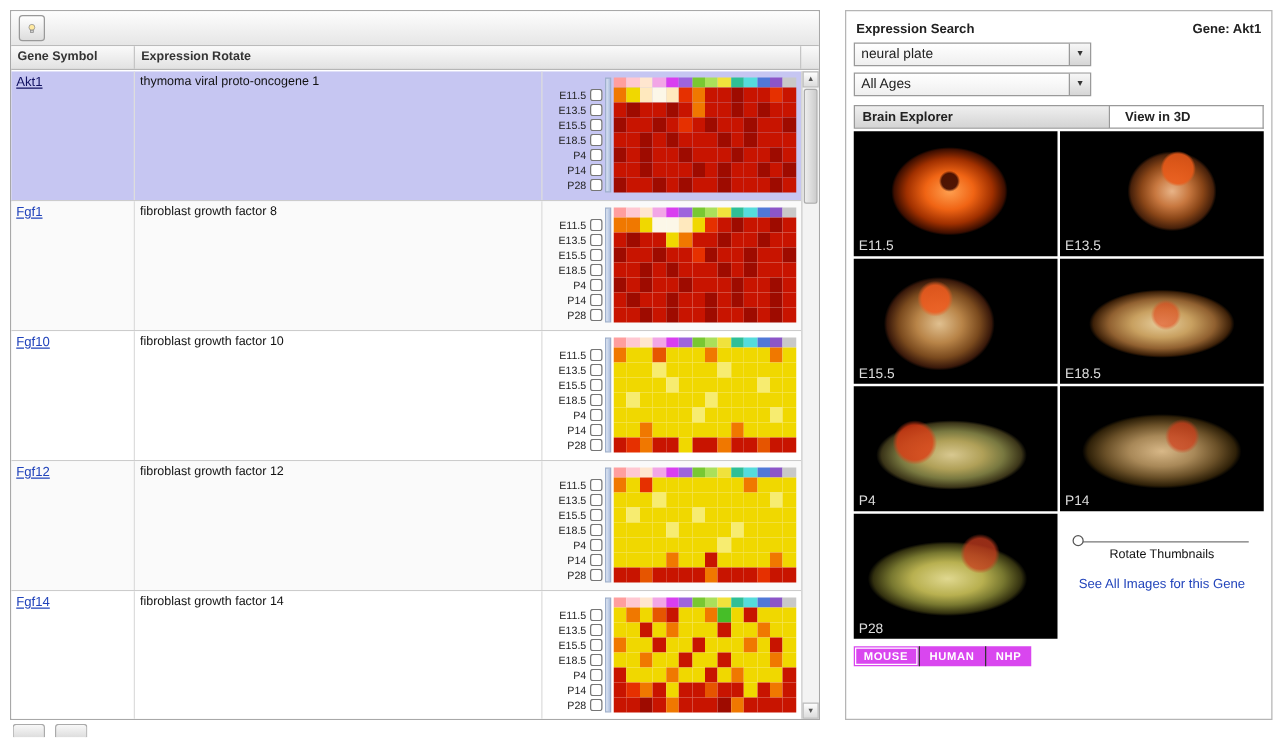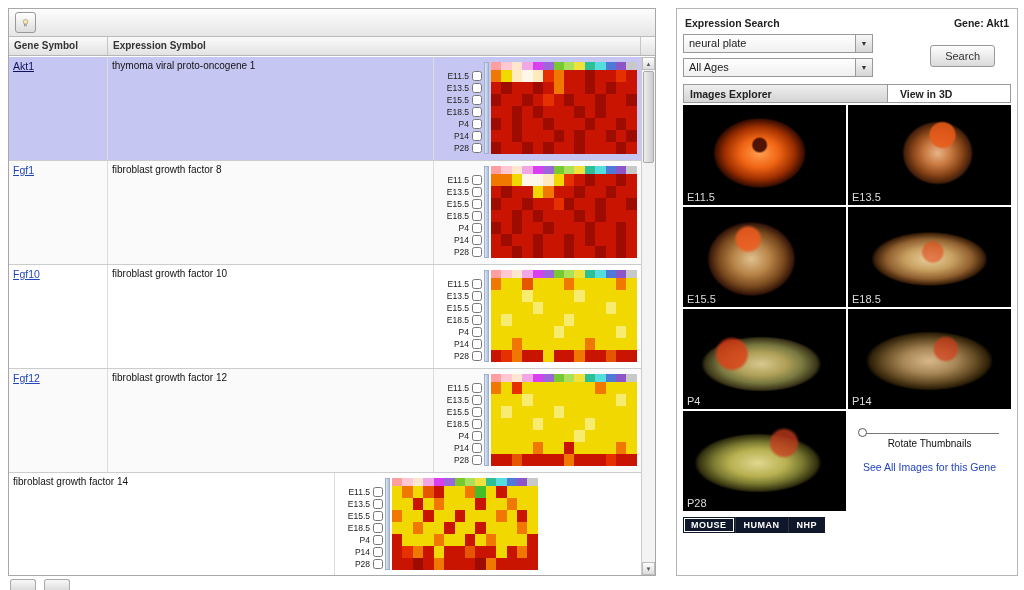--- a/index.html
+++ b/index.html
@@ -107,21 +107,21 @@
   .slider-track { position:relative; width:85%; height:1px; background:#777; margin-top:10px; }
   .slider-thumb { position:absolute; left:-2px; top:-5px; width:9px; height:9px; border-radius:50%;
                   background:#fff; border:1px solid #555; cursor:pointer; }
   .rotate-label { margin-top:4px; font-size:10px; color:#111; }
   .see-all { margin-top:12px; font-size:10.5px; color:#2244bb; cursor:pointer; }
 
   .rel-head { margin-top:9px; height:16px; background:linear-gradient(#f4f4f4,#dedede);
               border:1px solid #bbb; font-size:10px; font-weight:bold; display:flex;
               align-items:center; padding-left:5px; }
   .rel-btns { margin-top:6px; display:inline-flex; }
-  .rel-btn { background:#0f172a; color:#fff; font-size:9px; font-weight:bold; padding:3px 8px;
+  .rel-btn { background:#d946ef; color:#fff; font-size:9px; font-weight:bold; padding:3px 8px;
              letter-spacing:.5px; cursor:pointer; }
   .rel-btn.sel { outline:1px solid #fff; outline-offset:-2px; }
   .rel-btn + .rel-btn { border-left:1px solid #333; }
 
   .stub { position:absolute; bottom:0; height:11px; width:26px; border:1px solid #aaa;
           border-bottom:none; border-radius:3px 3px 0 0; background:linear-gradient(#f8f8f8,#ddd); cursor:pointer; }
   .stub1 { left:10px; } .stub2 { left:44px; }
 </style>
 </head>
 <body>
@@ -132,21 +132,21 @@
     <button class="bulb-btn">
       <svg width="12" height="14" viewBox="0 0 12 14">
         <circle cx="6" cy="5" r="4" fill="#ffe9a0" stroke="#888"></circle>
         <rect x="4" y="9" width="4" height="3" fill="#cfcfcf" stroke="#888"></rect>
       </svg>
     </button>
   </div>
 
   <div class="col-headers">
     <div class="ch ch1">Gene Symbol</div>
-    <div class="ch ch3">Expression Symbol</div>
+    <div class="ch ch3">Expression Rotate</div>
     <div class="ch ch4"></div>
   </div>
 
   <div class="rows" id="rows">
       <div class="trow selected">
         <div class="cell sym"><span class="gene-link">Akt1</span></div>
         <div class="cell namec">thymoma viral proto-oncogene 1</div>
         <div class="cell expr">
           <div class="ages">
             <div class="age-row">
@@ -806,20 +806,21 @@
               <span style="background: rgb(200, 20, 0);"></span>
               <span style="background: rgb(200, 20, 0);"></span>
               <span style="background: rgb(230, 48, 0);"></span>
               <span style="background: rgb(200, 20, 0);"></span>
               <span style="background: rgb(200, 20, 0);"></span>
             </div>
           </div>
         </div>
       </div>
       <div class="trow">
+        <div class="cell sym"><span class="gene-link">Fgf14</span></div>
         <div class="cell namec">fibroblast growth factor 14</div>
         <div class="cell expr">
           <div class="ages">
             <div class="age-row">
               <span class="age-label">E11.5</span>
               <input type="checkbox" class="age-cb" style="">
             </div>
             <div class="age-row">
               <span class="age-label">E13.5</span>
               <input type="checkbox" class="age-cb" style="">
@@ -998,27 +999,24 @@
     <div class="dd-col">
       <div class="combo">
         <span class="combo-text">neural plate</span>
         <span class="combo-arrow">▼</span>
       </div>
       <div class="combo">
         <span class="combo-text">All Ages</span>
         <span class="combo-arrow">▼</span>
       </div>
     </div>
-    <div class="search-wrap">
-      <button class="btn-search">Search</button>
-    </div>
   </div>
 
   <div class="tabs">
-    <div class="tab1">Images Explorer</div>
+    <div class="tab1">Brain Explorer</div>
     <div class="tab2">View in 3D</div>
   </div>
 
   <div class="tgrid" id="thumb-grid">
     <div class="thumb t1">
         <span class="tlabel">E11.5</span>
       </div>
       <div class="thumb t2">
         <span class="tlabel">E13.5</span>
       </div>

